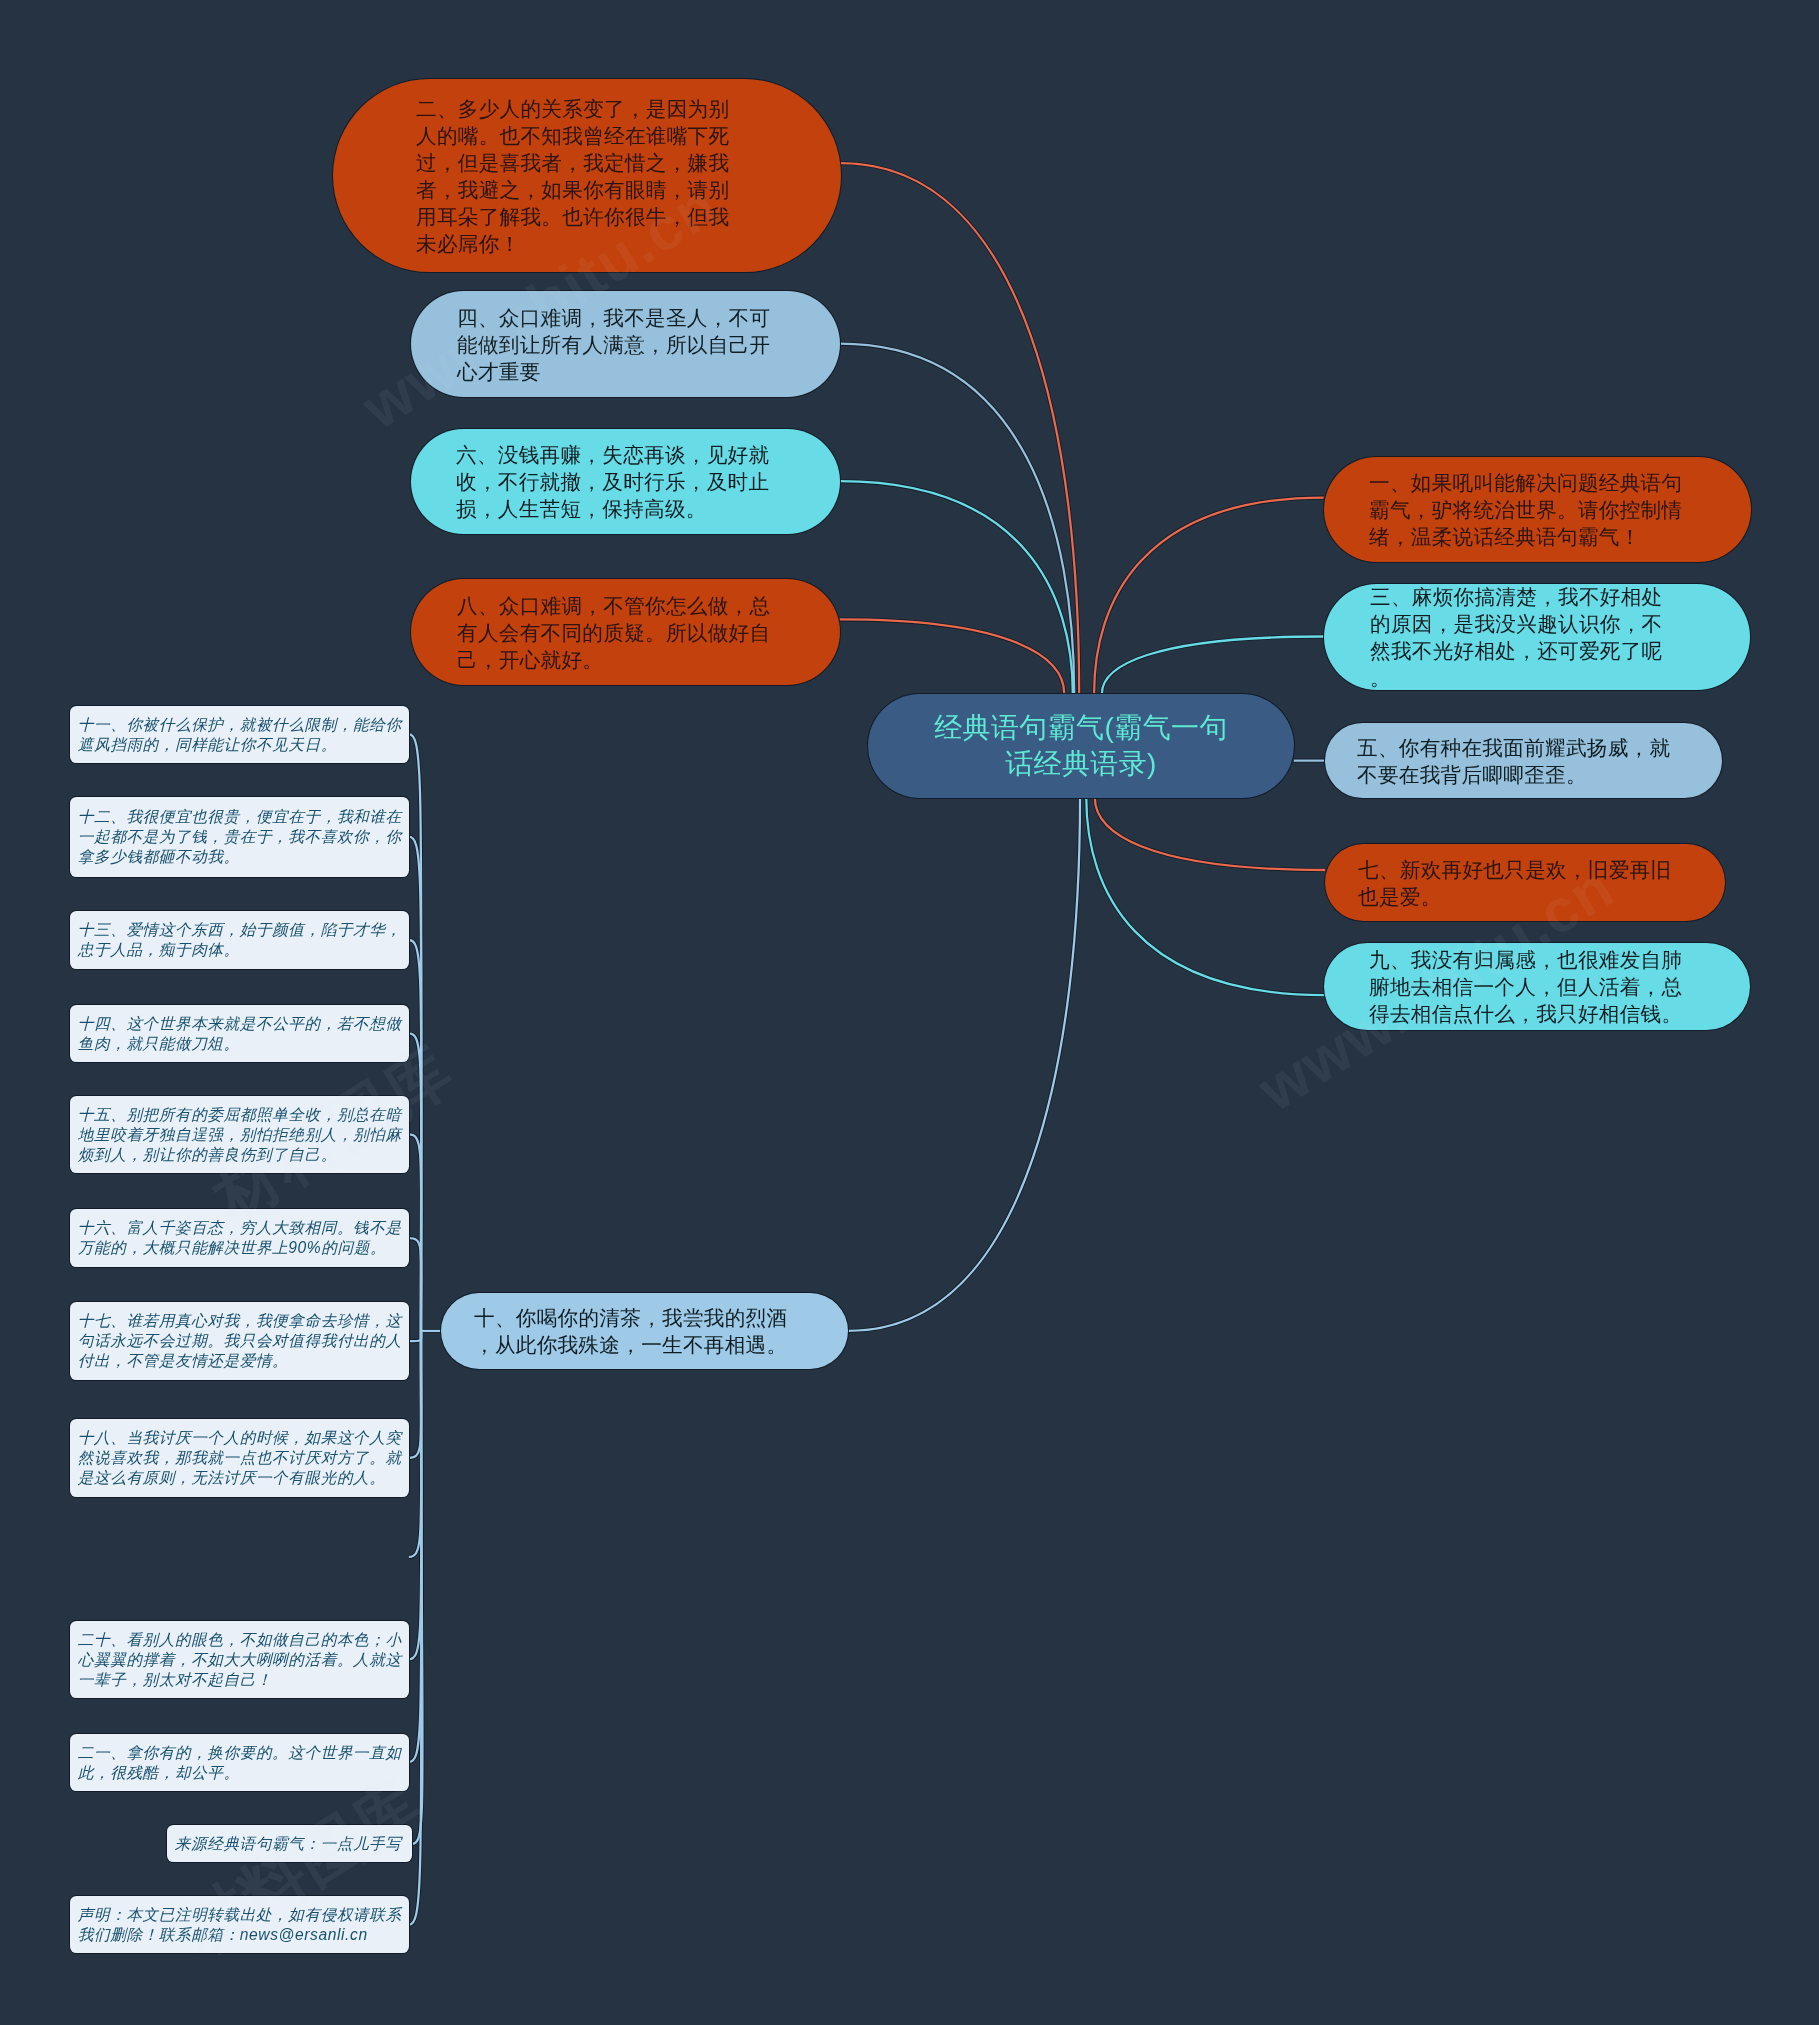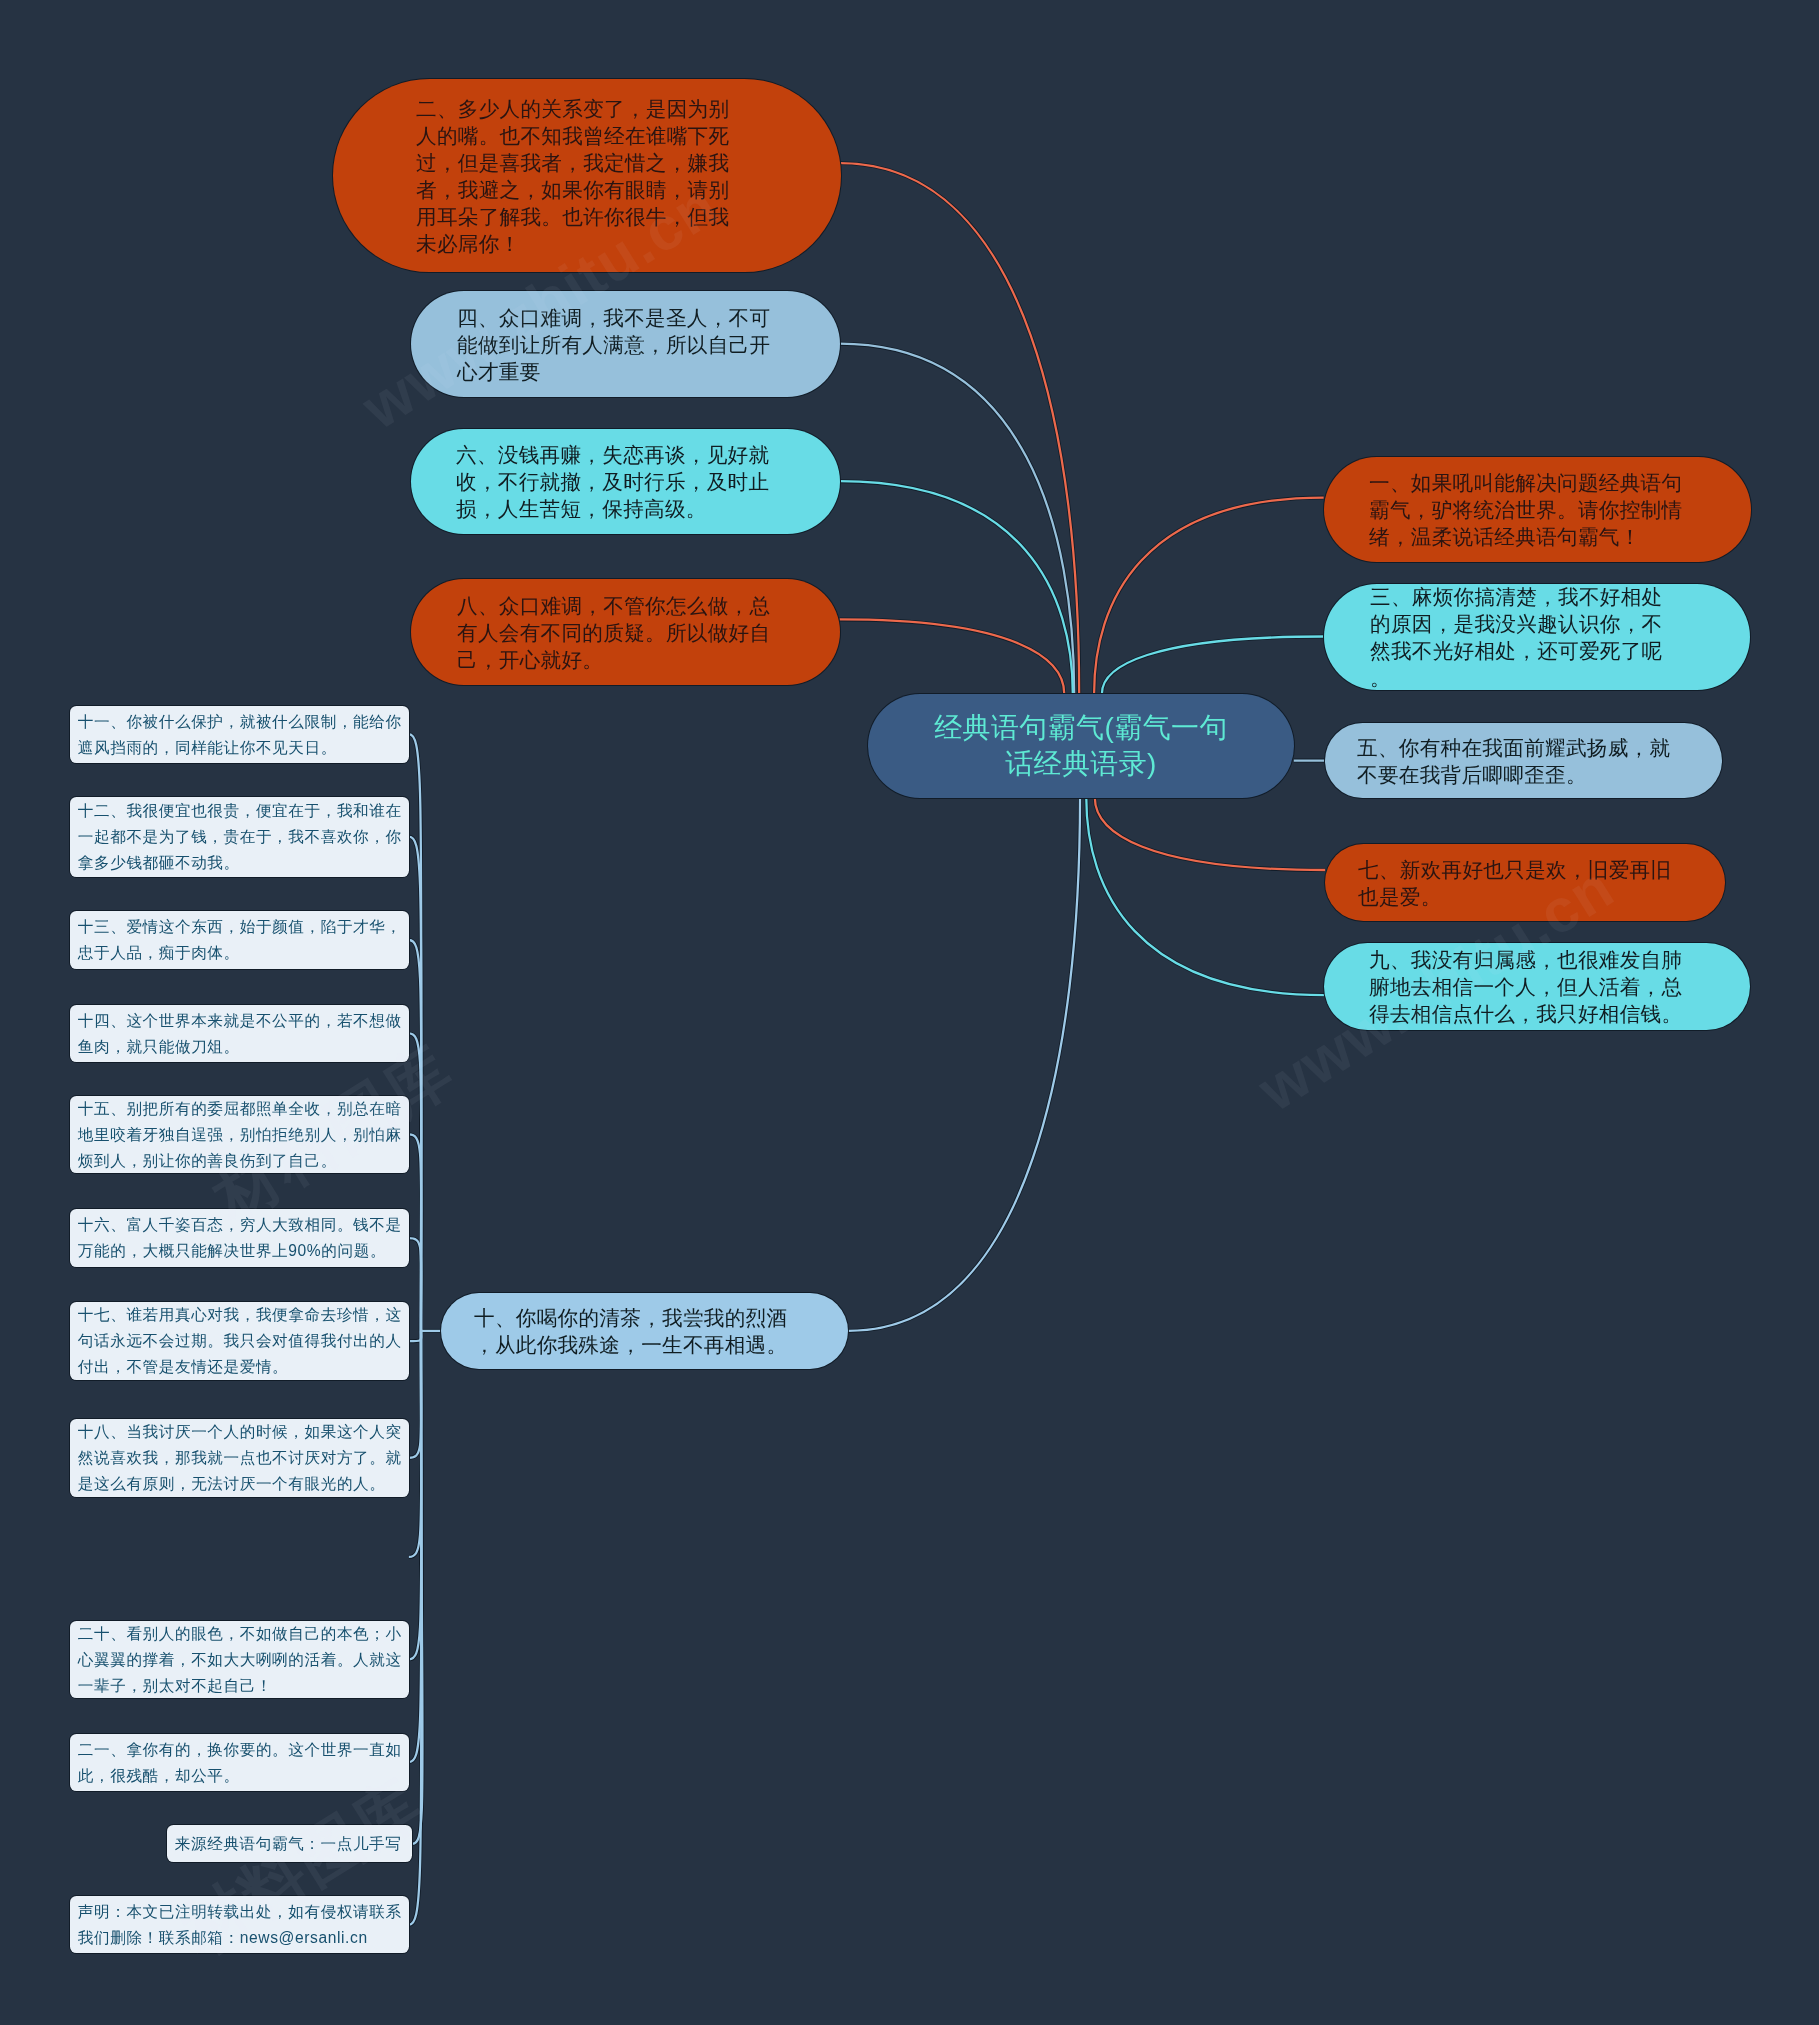--- a/index.html
+++ b/index.html
@@ -11,21 +11,21 @@
   .node-label{display:block;width:100%;line-break:anywhere;word-break:break-all;white-space:normal;}
   .cap{border-radius:710px;box-shadow:0 0 0 1px #111c28;}
   .cap .node-label{font-size:20.6px;line-height:27px;letter-spacing:0.3px;}
   .central{background:#3a5b84;}
   .central .node-label{text-align:center;font-size:28px;line-height:36px;letter-spacing:0.4px;color:#5eead4;}
   .fill-orange{background:#c2410c;color:#2a1411;margin-top:12px;}
   .fill-cyan{background:#68dce6;color:#101d22;}
   .fill-steel{background:#96c0db;color:#101d22;}
   .fill-light-blue{background:#9ecae8;color:#101d22;}
   .card{background:#e9f0f7;color:#17506e;border-radius:6.4px;padding:0 4.3px 0 7.8px;box-shadow:0 0 0 1px #111c28;}
-  .card .node-label{font-size:15.6px;line-height:26px;letter-spacing:0.6px;}
+  .card .node-label{font-size:15.6px;line-height:20px;letter-spacing:0.6px;font-style:italic;}
   .card.centered .node-label{text-align:left;}
   .watermark{position:absolute;white-space:nowrap;color:rgba(232,240,247,0.055);
              font-weight:700;letter-spacing:1.4px;pointer-events:none;}
 </style>
 </head>
 <body>
 
 <div id="canvas">
 <svg id="links" viewBox="0 0 2560 2849">
 <path d="M1182.0,229.5 C1447.4,229.5 1518.0,625.1 1518.0,976.0" stroke="#111c28" fill="none" stroke-width="5.6"></path>

